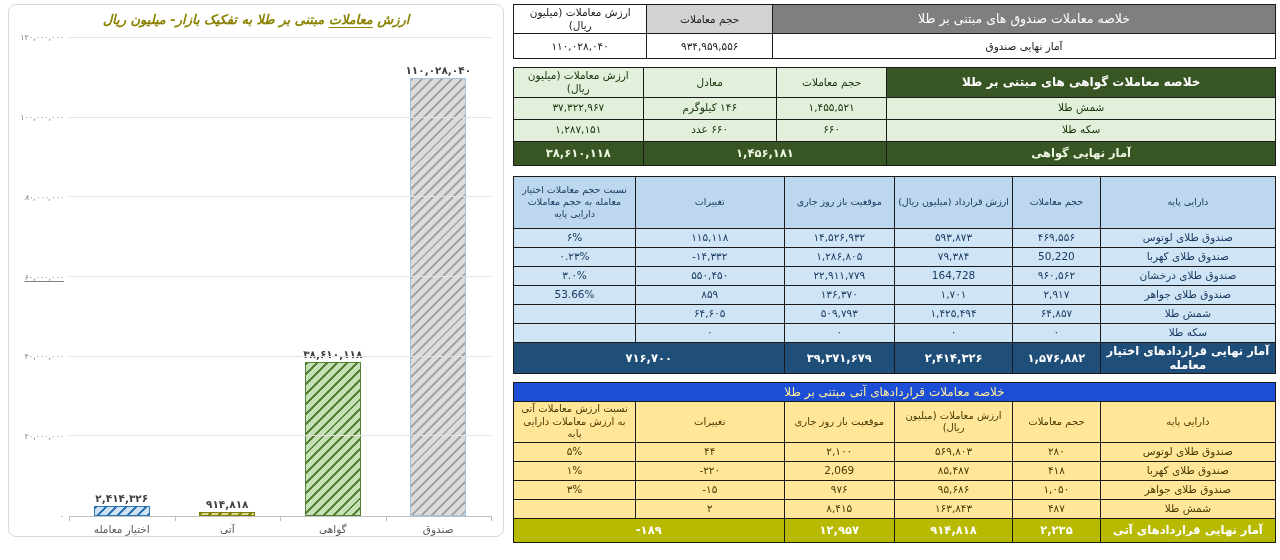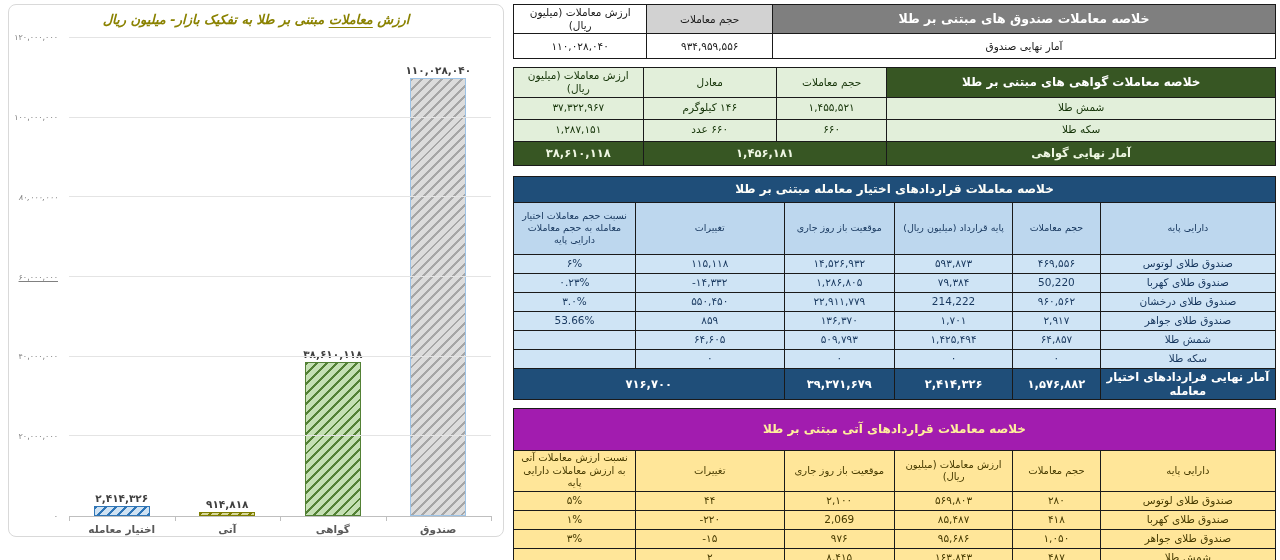--- a/index.html
+++ b/index.html
@@ -15,61 +15,61 @@
     position:absolute; left:8px; top:4px; width:496px; height:533px;
     background:#ffffff; border:1px solid #d9d9d9; border-radius:8px;
   }
   .chart-title {
     position:absolute; top:7px; left:0; right:0; text-align:center;
     direction:rtl; font-size:13px; font-weight:bold; font-style:italic; color:#8a8200;
   }
   .misspelled { text-decoration-line:underline; text-decoration-style:wavy; text-decoration-color:#e03c31; text-decoration-thickness:1px; text-underline-offset:3px;text-decoration:underline; }
   .plot-wrap { position:absolute; left:6px; right:12px; top:33px; bottom:19px; }
   .yaxis { position:absolute; left:0; top:0; bottom:0; width:50px; }
-  .ytick { position:absolute; right:7px; font-size:8px; color:#808080; direction:ltr; white-space:nowrap;margin-left:20px; }
+  .ytick { position:absolute; right:1px; font-size:8px; color:#808080; direction:ltr; white-space:nowrap;margin-left:20px; }
   .plot-area { position:absolute; left:54px; right:0; top:0; bottom:0; border-bottom:1px solid #bfbfbf; }
   .gridline { position:absolute; left:0; right:0; height:1px; background:#e4e4e4; }
   .xtick { position:absolute; bottom:-5px; width:1px; height:5px; background:#bfbfbf; }
   .bars { position:absolute; left:0; right:0; top:0; bottom:0; display:flex; align-items:flex-end; }
   .bar-slot { flex:1; height:100%; display:flex; flex-direction:column; align-items:center; justify-content:flex-end; }
   .bar-value { font-size:10.5px; font-weight:bold; color:#3f3f3f; direction:ltr; margin-bottom:2px; white-space:nowrap; }
   .bar { width:56px; }
   .xaxis { position:absolute; left:60px; right:12px; bottom:1px; display:flex; }
-  .xlabel { flex:1; text-align:center; font-size:10.5px; color:#595959; direction:rtl;font-weight:bold; }
+  .xlabel { flex:1; text-align:center; font-size:10.5px; color:#595959; direction:rtl; }
 
   
   .tables-panel { position:absolute; left:513px; top:2px; width:763px; }
   table { width:100%; border-collapse:collapse; table-layout:fixed; direction:rtl; }
   td { border:1px solid #1a1a1a; text-align:center; vertical-align:middle; padding:1px 3px; overflow:hidden; line-height:1.25; }
   .num { direction:ltr; unicode-bidi:isolate; }
   .title-cell { font-weight:bold; font-size:12px; }
 
   
   .t1 { margin-top:2px; }
   .t1 td { height:25px; font-size:10.5px; color:#1a1a1a; background:#ffffff; }
-  .t1 .t1-title { background:#7f7f7f; color:#ffffff; font-size:12.5px; font-weight:bold; }
+  .t1 .t1-title { background:#7f7f7f; color:#ffffff; font-size:12.5px; font-weight:normal; }
   .t1 .t1-volhead { background:#d2d2d2; }
 
   
   .t2 { margin-top:8px; }
   .t2 td { height:22px; font-size:10.5px; color:#143307; background:#e2efda; }
   .t2 .t2-title { background:#375623; color:#ffffff; font-weight:bold; font-size:12px; height:24px; }
   .t2 .t2-total td { background:#375623; color:#eef6e2; font-weight:bold; font-size:11.5px; height:24px; }
 
   
   .t3 { margin-top:10px; }
   .t3 td { background:#cfe4f5; color:#17375e; font-size:10.5px; height:19px; }
   .t3 .t3-title { background:#1f4e79; color:#fdfdf8; font-weight:bold; font-size:12px; height:26px; }
   .t3 .head-row td { background:#bdd7ee; font-size:9.5px; height:52px; }
   .t3 .total-row td { background:#1f4e79; color:#ffffff; font-weight:bold; font-size:11.5px; height:24px; }
 
   
   .t4 { margin-top:8px; }
   .t4 td { background:#ffe699; color:#473b00; font-size:10.5px; height:19px; }
-  .t4 .t4-title { background:#a21caf; color:#ffef9c; font-weight:bold; font-size:12px; height:42px; }
+  .t4 .t4-title { background:#1d4ed8; color:#ffef9c; font-weight:normal; font-size:12px; height:19px; }
   .t4 .head-row td { font-size:10px; height:36px; }
   .t4 .total-row td { background:#b7ba00; color:#ffffff; font-weight:bold; font-size:11.5px; height:24px; }
 </style>
 </head>
 <body>
 
 <div class="layout">
 
   <section class="chart-panel">
     <div class="chart-title">
@@ -188,27 +188,24 @@
     <table class="t3">
       <colgroup>
           <col style="width:23%">
           <col style="width:11.5%">
           <col style="width:15.5%">
           <col style="width:14.5%">
           <col style="width:19.5%">
           <col style="width:16%">
         </colgroup>
       <tbody>
-        <tr>
-          <td class="t3-title title-cell" colspan="6">خلاصه معاملات قراردادهای اختیار معامله مبتنی بر طلا</td>
-        </tr>
         <tr class="head-row" id="opt-head">
             <td>دارایی پایه</td>
             <td>حجم معاملات</td>
-            <td>پایه قرارداد (میلیون ریال)</td>
+            <td>ارزش قرارداد (میلیون ریال)</td>
             <td>موقعیت باز روز جاری</td>
             <td>تغییرات</td>
             <td>نسبت حجم معاملات اختیار معامله به حجم معاملات دارایی پایه</td>
           </tr>
       </tbody>
       <tbody id="opt-rows">
           <tr>
             <td>صندوق طلای لوتوس</td>
             <td class="num">۴۶۹,۵۵۶</td>
             <td class="num">۵۹۳,۸۷۳</td>
@@ -220,21 +217,21 @@
             <td>صندوق طلای کهربا</td>
             <td class="num">50,220</td>
             <td class="num">۷۹,۳۸۴</td>
             <td class="num">۱,۲۸۶,۸۰۵</td>
             <td class="num">-۱۴,۳۳۲</td>
             <td class="num">۰.۲۳%</td>
           </tr>
           <tr>
             <td>صندوق طلای درخشان</td>
             <td class="num">۹۶۰,۵۶۲</td>
-            <td class="num">214,222</td>
+            <td class="num">164,728</td>
             <td class="num">۲۲,۹۱۱,۷۷۹</td>
             <td class="num">۵۵۰,۴۵۰</td>
             <td class="num">۳.۰%</td>
           </tr>
           <tr>
             <td>صندوق طلای جواهر</td>
             <td class="num">۲,۹۱۷</td>
             <td class="num">۱,۷۰۱</td>
             <td class="num">۱۳۶,۳۷۰</td>
             <td class="num">۸۵۹</td>

